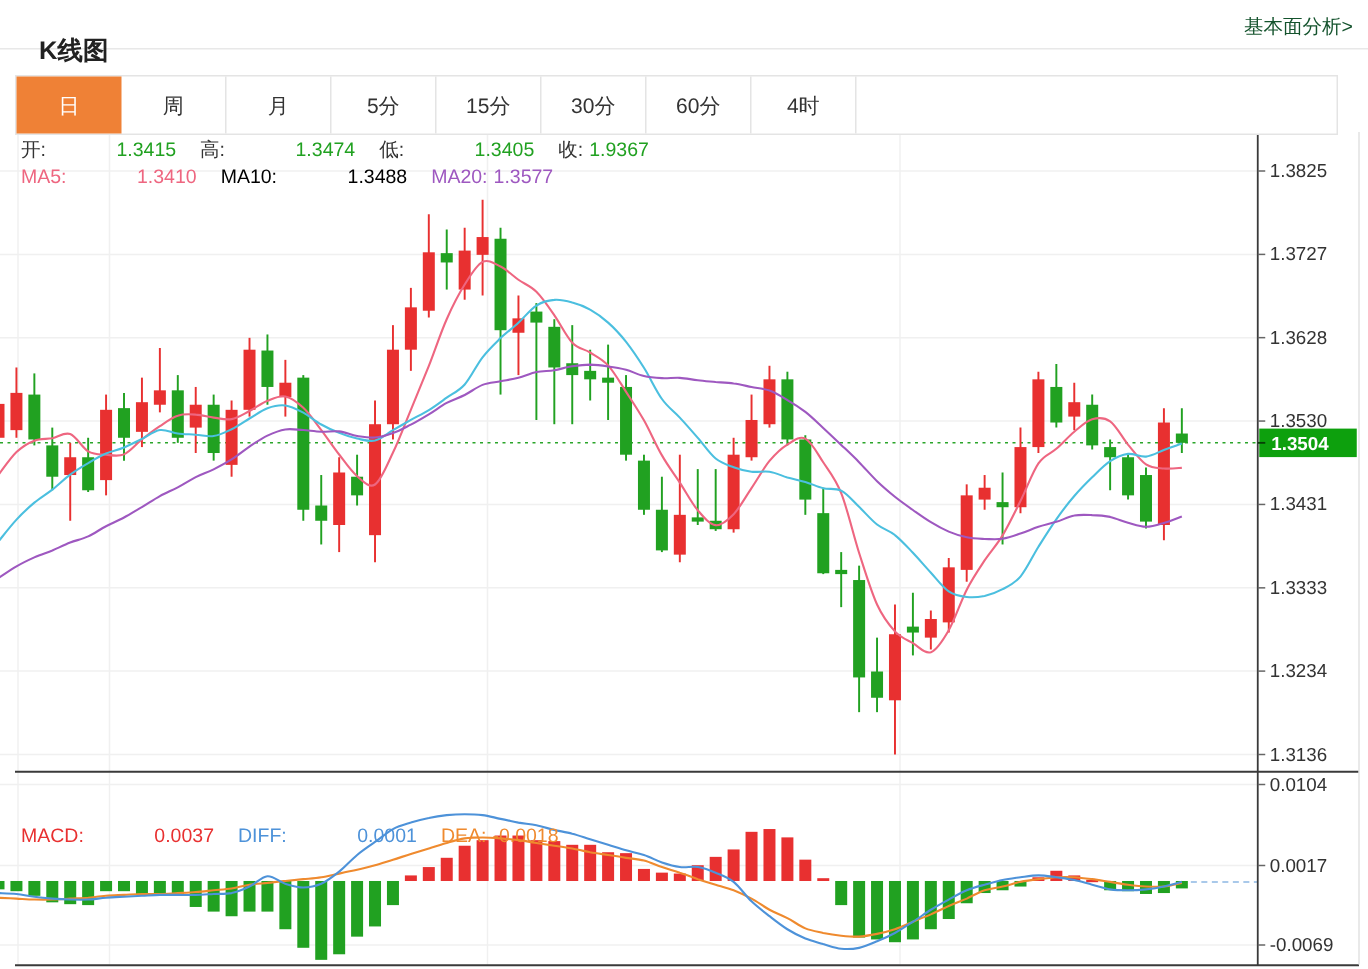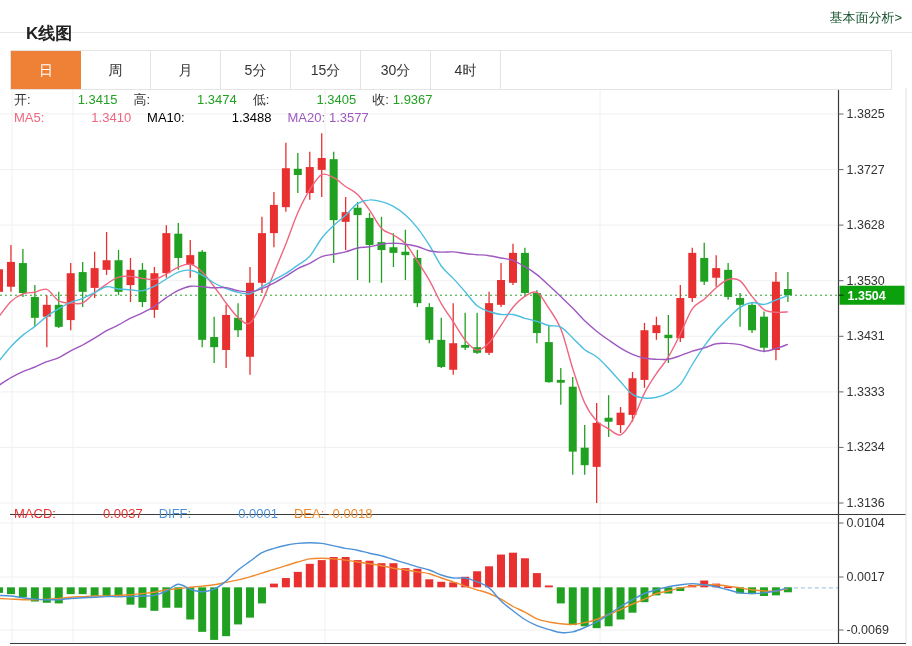--- a/index.html
+++ b/index.html
@@ -35,20 +35,21 @@
     <a class="fund-link">基本面分析&gt;</a>
   </div>
 
   <div class="tabbar" id="tabbar">
       <div class="tab active">日</div>
       <div class="tab">周</div>
       <div class="tab">月</div>
       <div class="tab">5分</div>
       <div class="tab">15分</div>
       <div class="tab">30分</div>
+      <div class="tab">60分</div>
       <div class="tab">4时</div>
     </div>
 
   <svg class="chart-svg" id="chart" viewBox="0 0 912 646">
       <defs>
         <clipPath id="mainClip">
           <rect x="0" y="88" width="838.5" height="426"></rect>
         </clipPath>
         <clipPath id="macdClip">
           <rect x="0" y="515" width="838.5" height="128"></rect>
@@ -475,17 +476,17 @@
     </svg>
 
   <div class="info-line" style="top:91px;">
     <span class="lbl">开:</span><span class="green-val gap">1.3415</span><span class="lbl">高:</span><span class="green-val gap">1.3474</span><span class="lbl">低:</span><span class="green-val gap">1.3405</span><span class="lbl">收:</span><span class="green-val">1.9367</span>
   </div>
 
   <div class="info-line" style="top:110px;">
     <span class="ma5-c">MA5:</span><span class="ma5-c gap">1.3410</span><span class="ma10-c">MA10:</span><span class="ma10-c gap">1.3488</span><span class="ma20-c">MA20:</span><span class="ma20-c">1.3577</span>
   </div>
 
-  <div class="info-line" style="top:506px;">
+  <div class="info-line" style="top:549px;">
     <span class="macd-c">MACD:</span><span class="macd-c gap">0.0037</span><span class="diff-c">DIFF:</span><span class="diff-c gap">0.0001</span><span class="dea-c">DEA:</span><span class="dea-c">-0.0018</span>
   </div>
 
 </div>
 
 </body></html>

